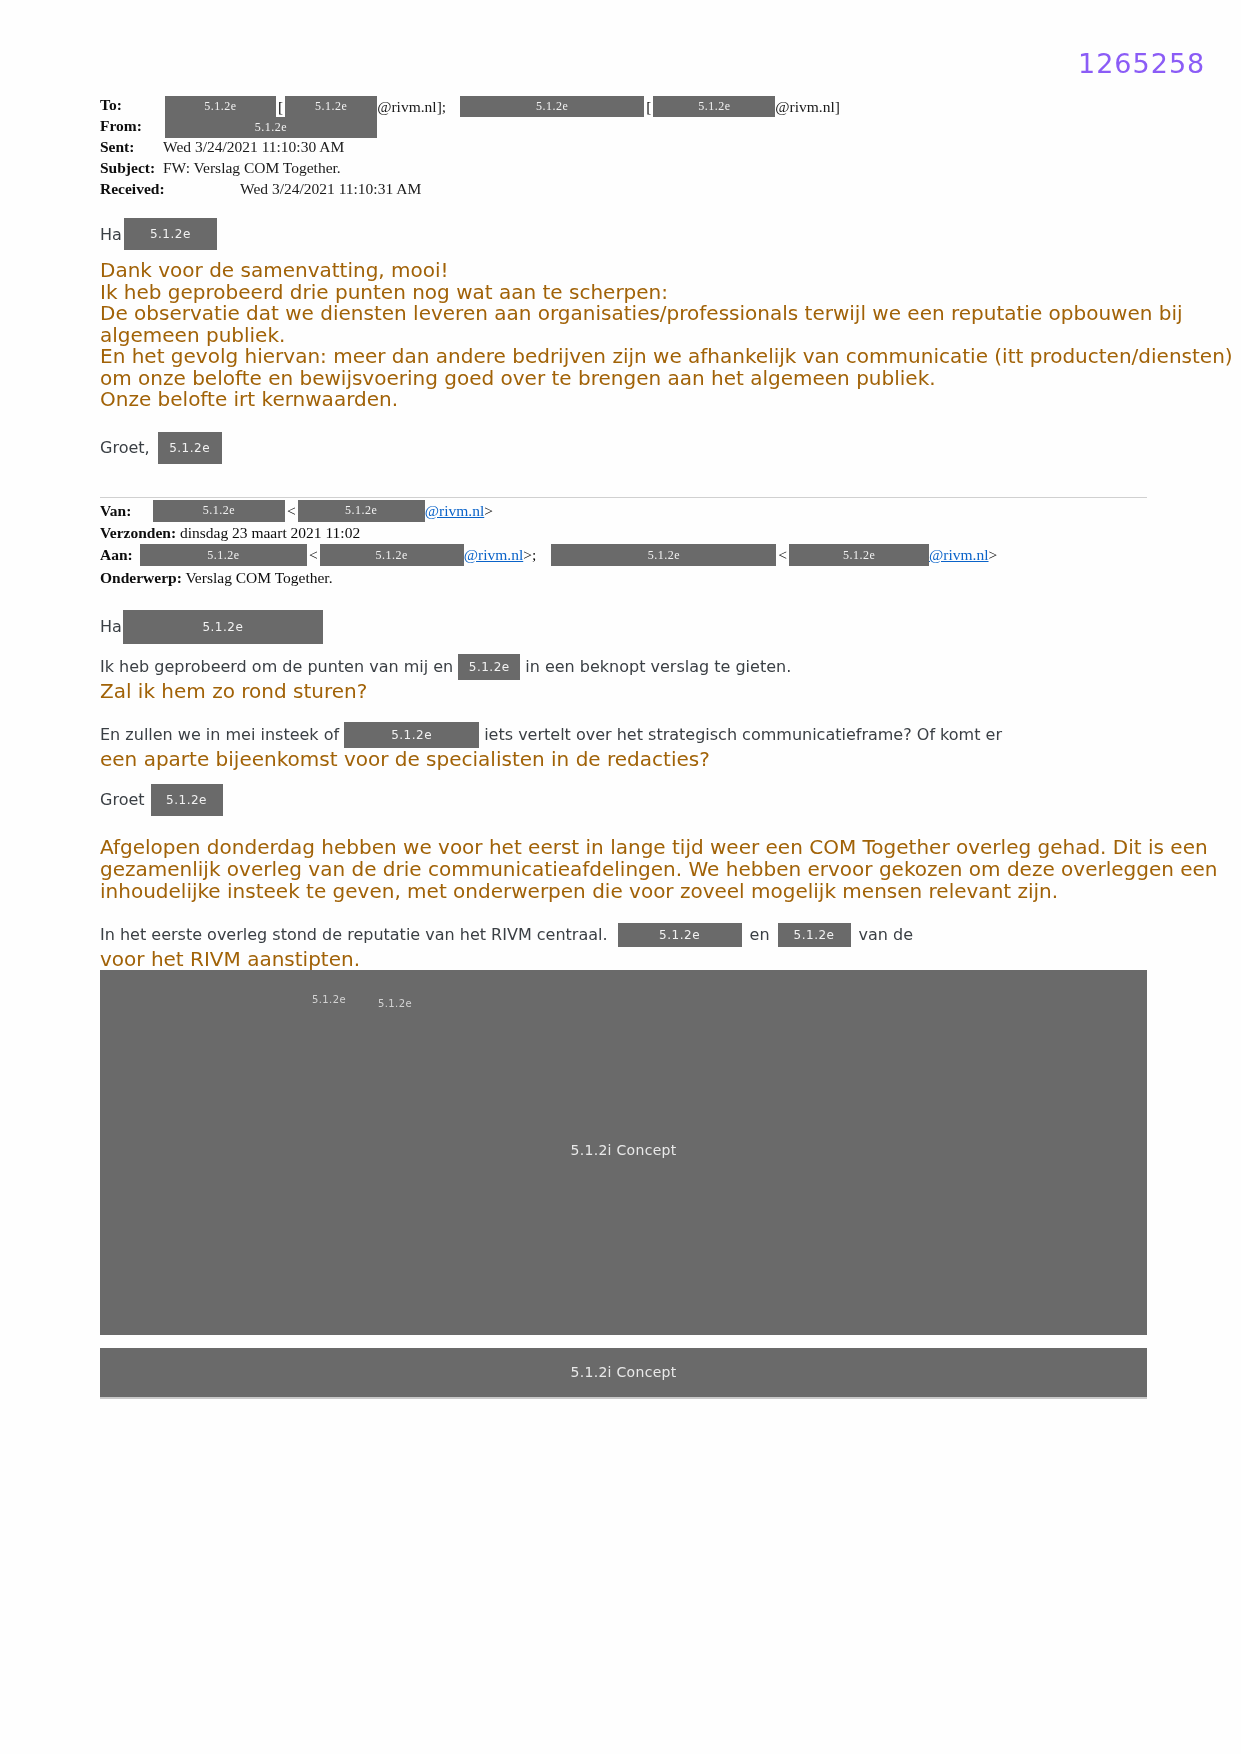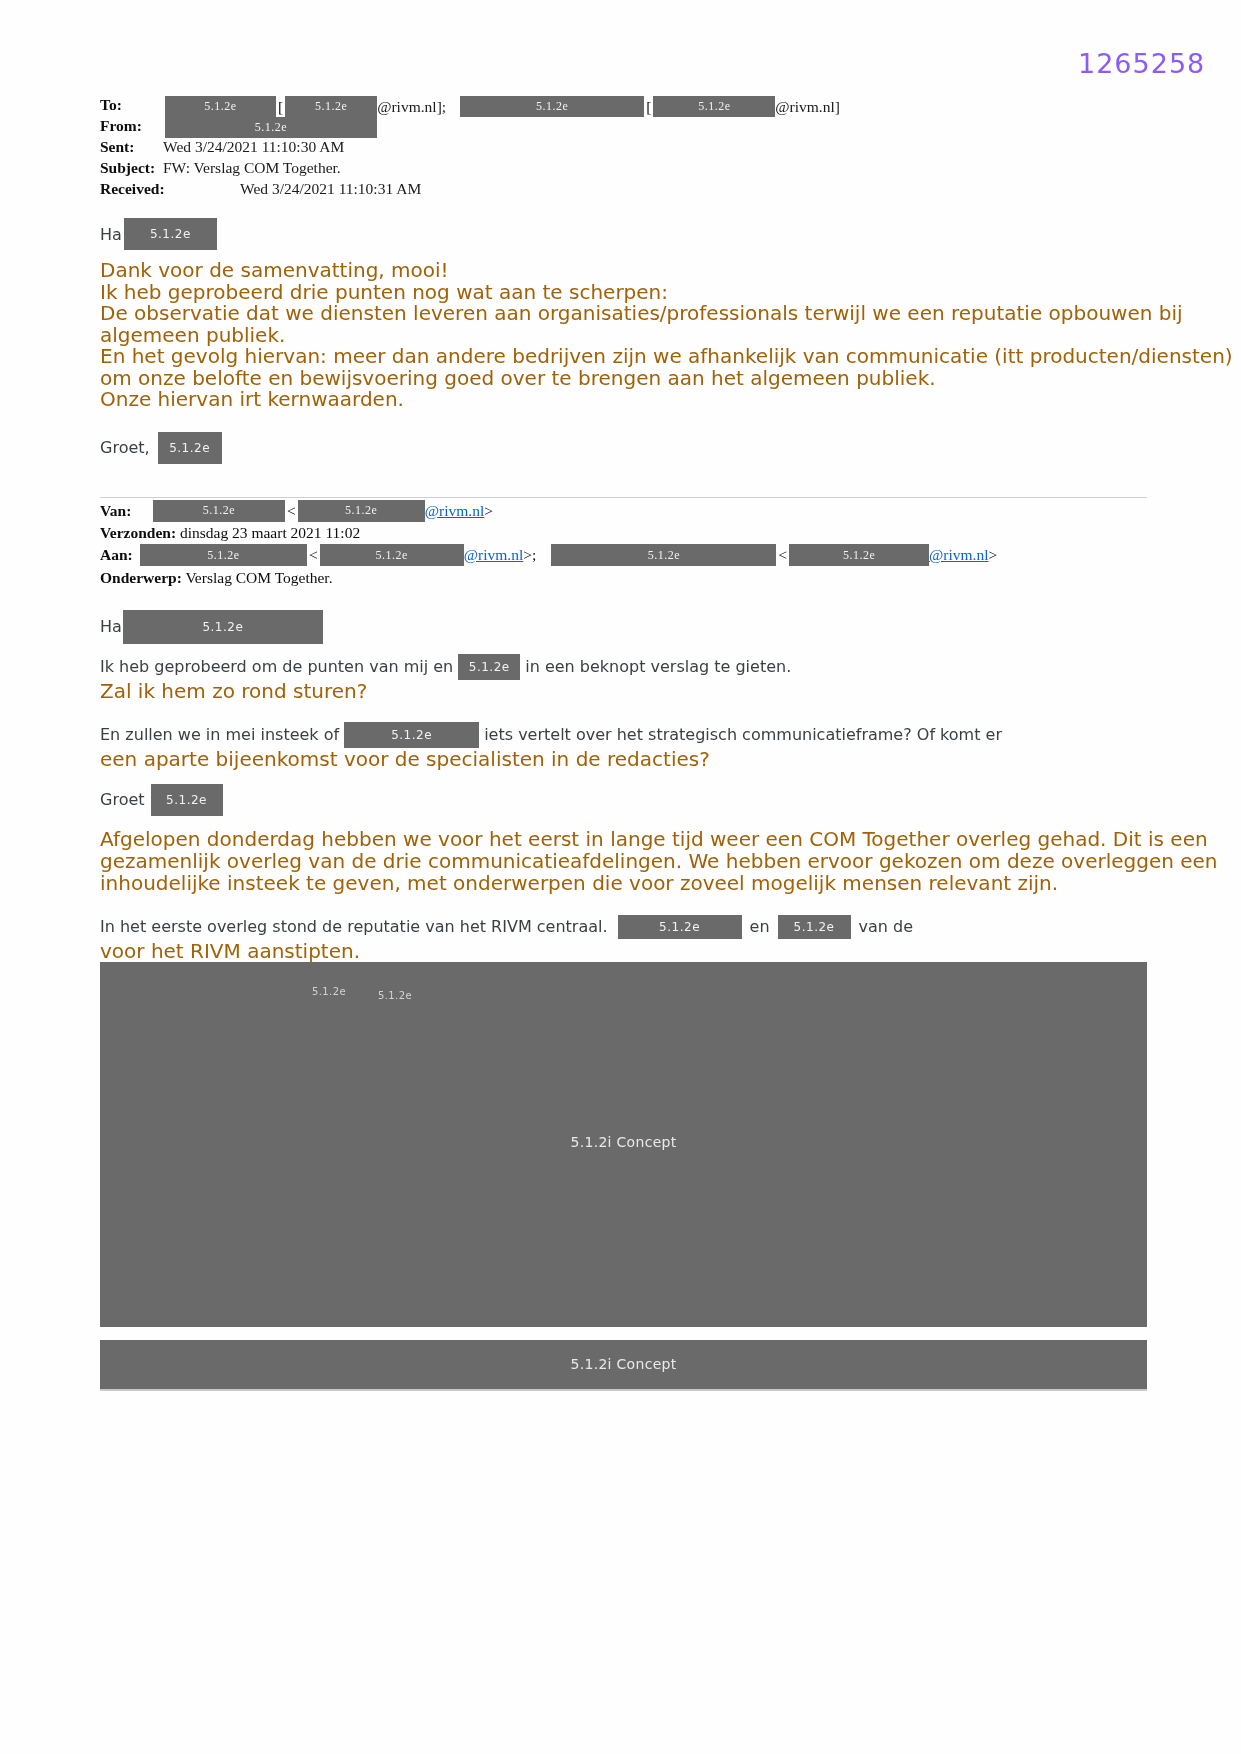--- a/index.html
+++ b/index.html
@@ -88,21 +88,21 @@
       <span class="red" style="width:93px;height:32px;margin-left:2px;">5.1.2e</span>
     </div>
 
     <div style="margin-top:10px;">
       <div class="body-line">Dank voor de samenvatting, mooi!</div>
       <div class="body-line">Ik heb geprobeerd drie punten nog wat aan te scherpen:</div>
       <div class="body-line">De observatie dat we diensten leveren aan organisaties/professionals terwijl we een reputatie opbouwen bij</div>
       <div class="body-line">algemeen publiek.</div>
       <div class="body-line">En het gevolg hiervan: meer dan andere bedrijven zijn we afhankelijk van communicatie (itt producten/diensten)</div>
       <div class="body-line">om onze belofte en bewijsvoering goed over te brengen aan het algemeen publiek.</div>
-      <div class="body-line">Onze hiervan irt kernwaarden.</div>
+      <div class="body-line">Onze belofte irt kernwaarden.</div>
     </div>
 
     <div class="greet" style="height:32px;margin-top:21px;">
       <span>Groet,</span>
       <span class="red" style="width:64px;height:32px;margin-left:8px;">5.1.2e</span>
     </div>
 
     <hr class="divider" style="margin-top:33px;">
 
     <div class="qrow" style="height:22px;margin-top:2px;">
@@ -153,21 +153,21 @@
       <span>iets vertelt over het strategisch communicatieframe? Of komt er</span>
     </div>
     <div class="body-line" style="height:22px;line-height:22px;">een aparte bijeenkomst voor de specialisten in de redacties?</div>
 
     <div class="greet" style="height:32px;margin-top:14px;">
       <span>Groet</span>
       <span class="red" style="width:72px;height:32px;margin-left:6px;">5.1.2e</span>
     </div>
 
 
-    <div style="margin-top:12px;">
+    <div style="margin-top:20px;">
       <div class="body-line" style="height:22px;line-height:22px;">Afgelopen donderdag hebben we voor het eerst in lange tijd weer een COM Together overleg gehad. Dit is een</div>
       <div class="body-line" style="height:22px;line-height:22px;">gezamenlijk overleg van de drie communicatieafdelingen. We hebben ervoor gekozen om deze overleggen een</div>
       <div class="body-line" style="height:22px;line-height:22px;">inhoudelijke insteek te geven, met onderwerpen die voor zoveel mogelijk mensen relevant zijn.</div>
     </div>
 
     <div class="seg-line" style="height:26px;margin-top:20px;">
       <span>In het eerste overleg stond de reputatie van het RIVM centraal.</span>
       <span class="red" style="width:124px;height:24px;margin:0 8px 0 10px;">5.1.2e</span>
       <span>en</span>
       <span class="red" style="width:73px;height:24px;margin:0 8px;">5.1.2e</span>

